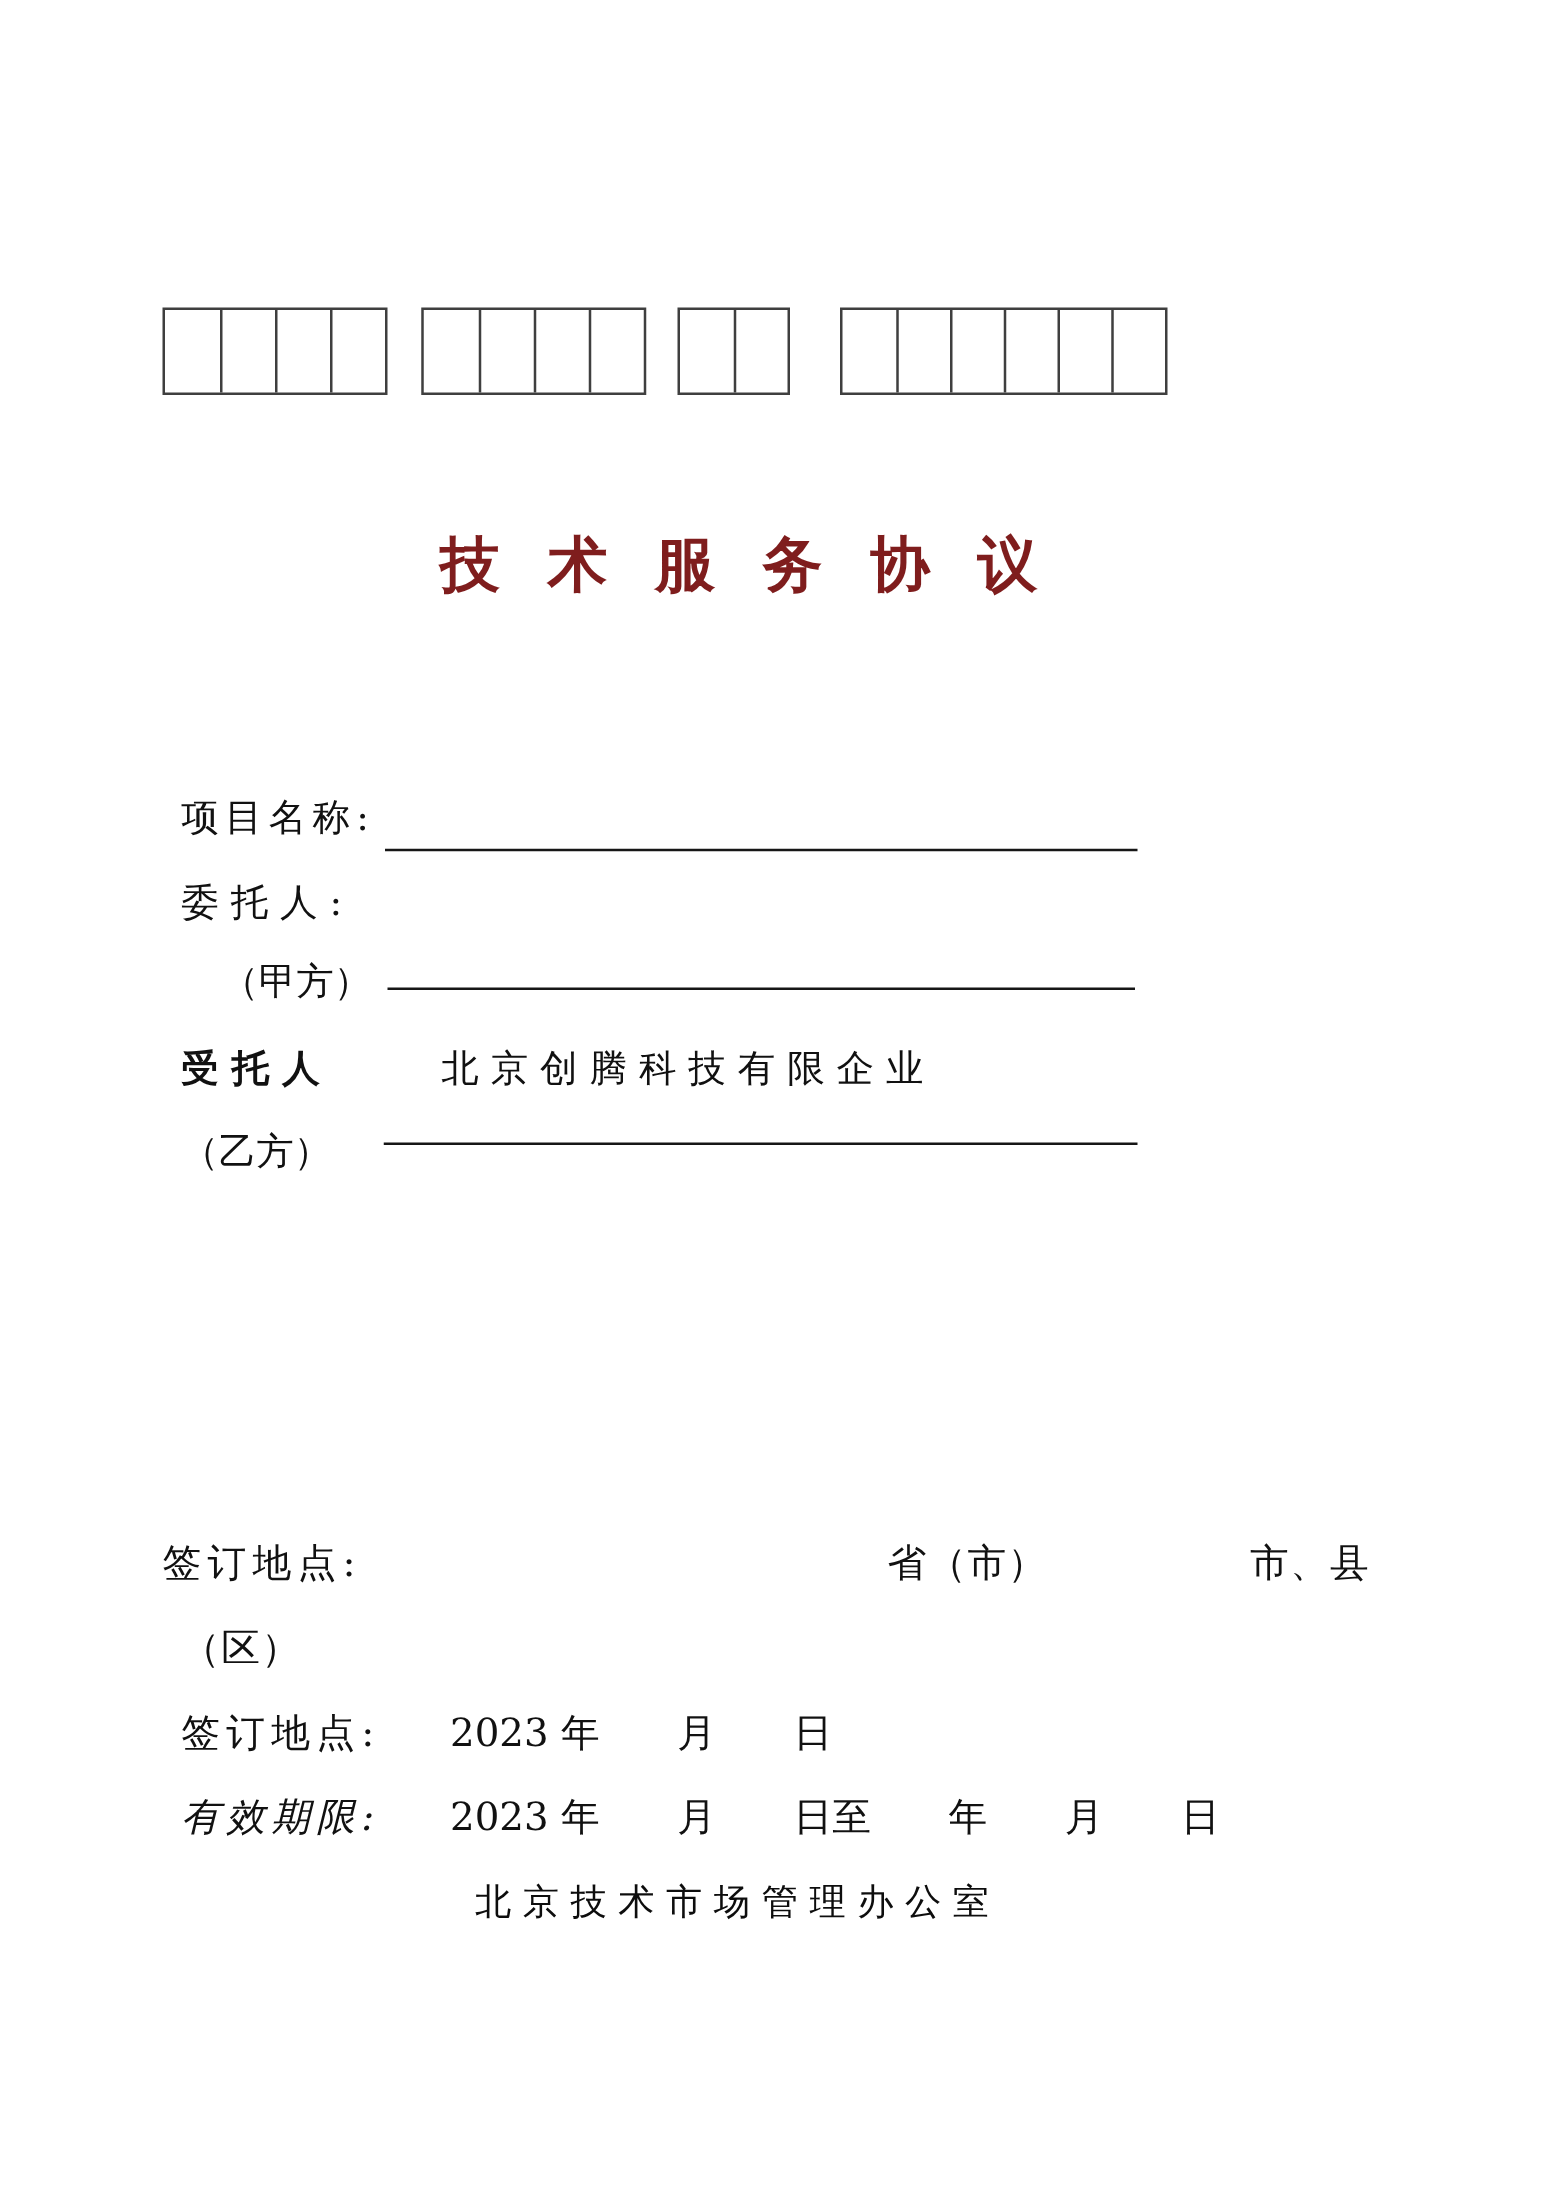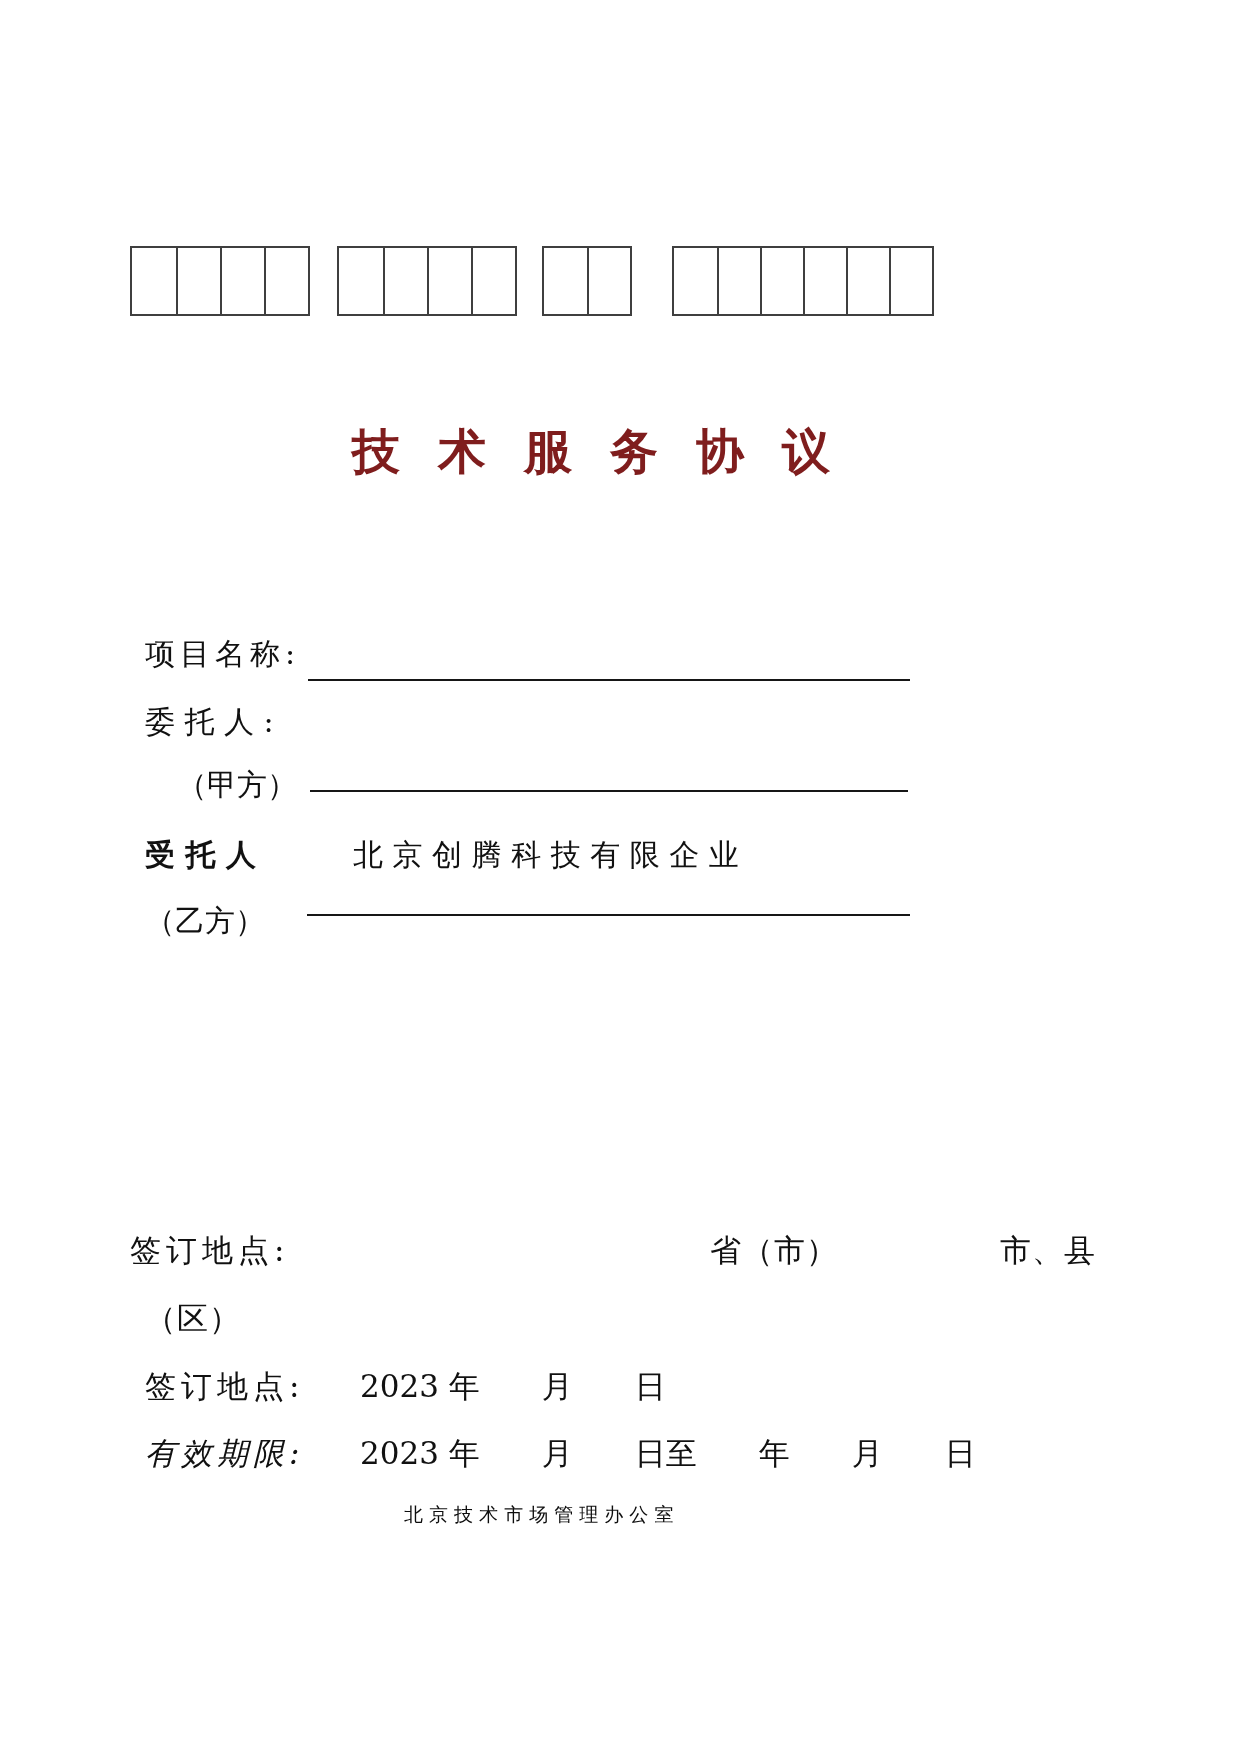--- a/index.html
+++ b/index.html
@@ -56,23 +56,22 @@
   .small-label {
     font-size: 31px;
     letter-spacing: 5px;
     color: #111111;
   }
   .value-text {
     font-size: 31px;
     color: #111111;
   }
   .footer-office {
-    font-size: 19px;
+    font-size: 29px;
     color: #0d0d0d;
-    margin-left: 24px;
   }
 </style>
 </head>
 <body>
 
 <div class="page">
 
 
   <div id="box-row">
       <div class="box-group" style="left: 130px;">

